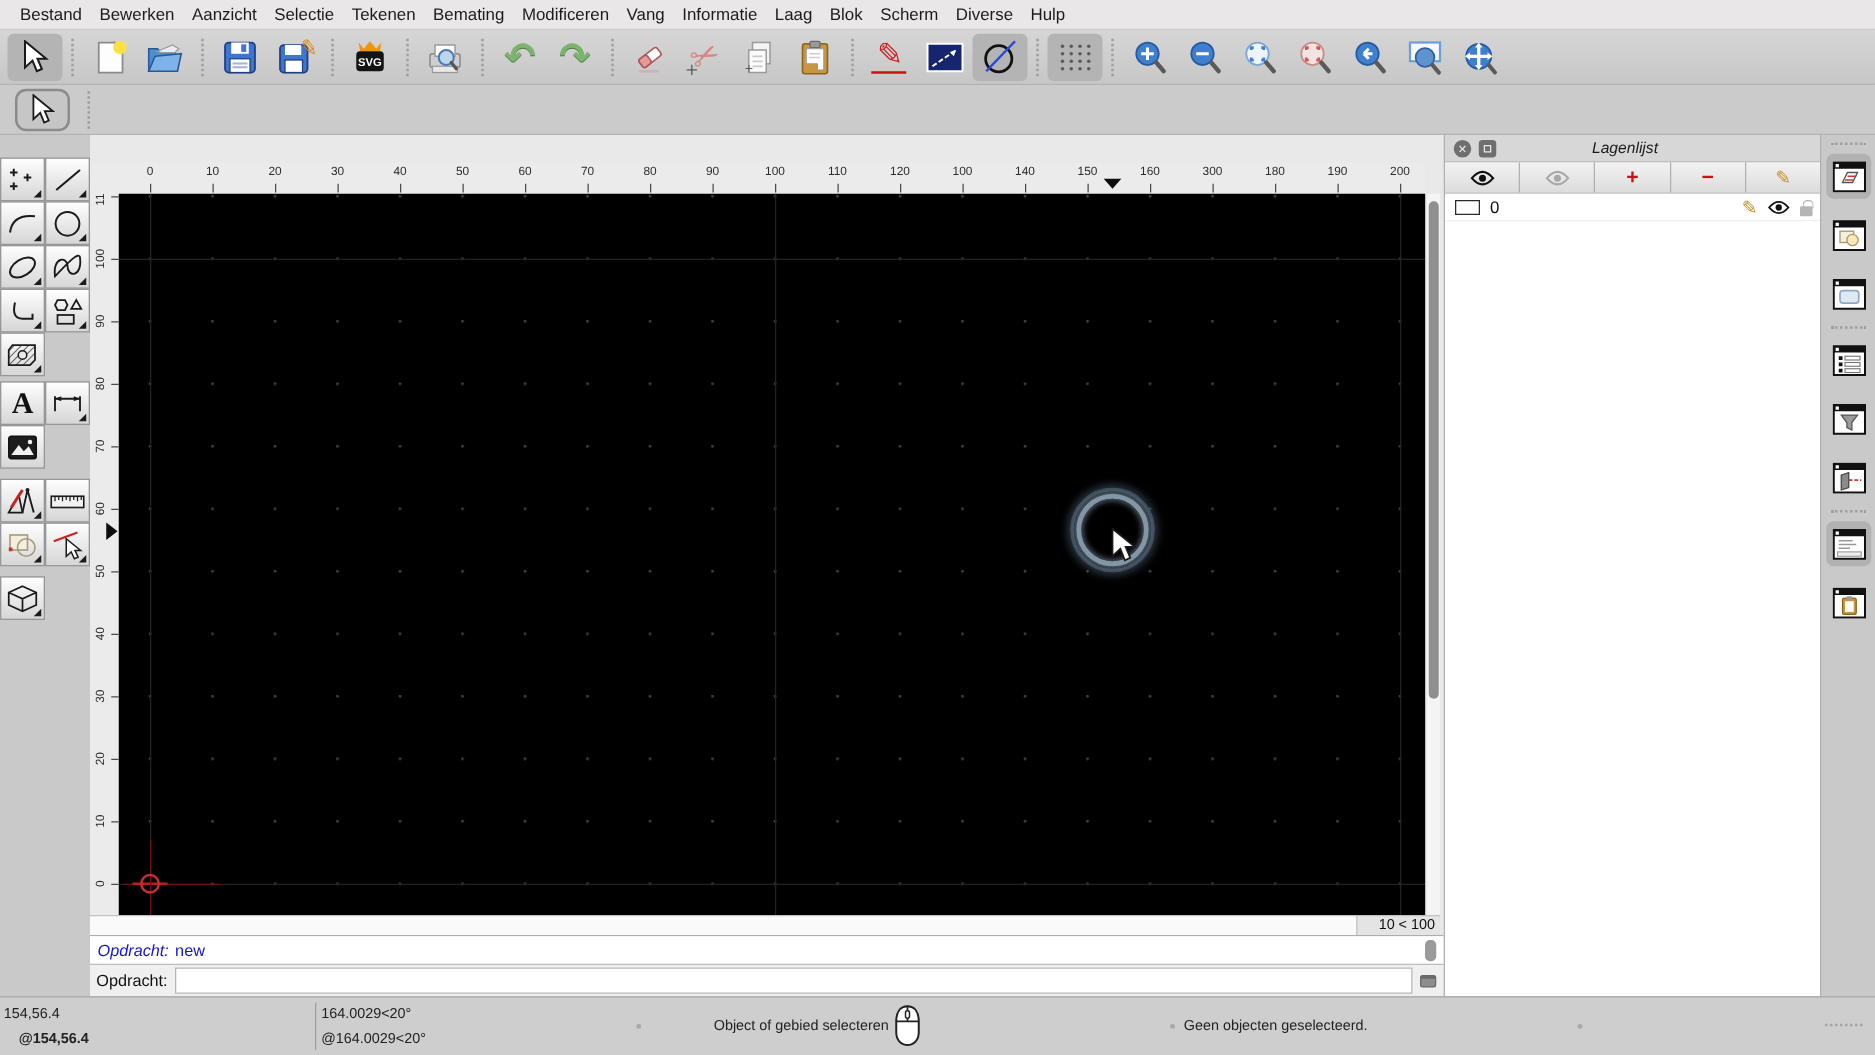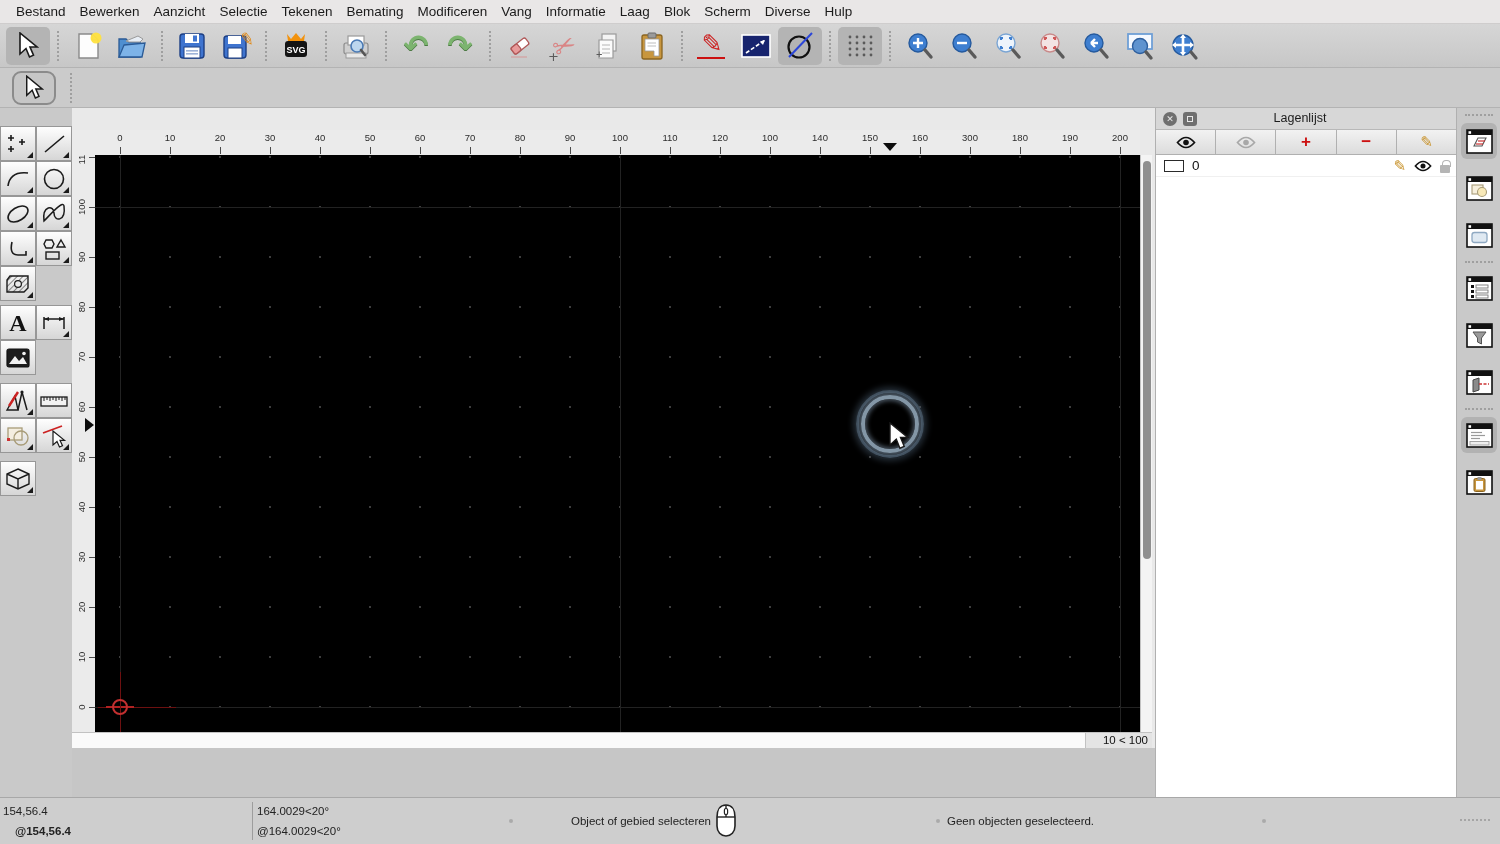--- a/index.html
+++ b/index.html
@@ -107,21 +107,21 @@
                  display:flex; align-items:center; justify-content:center; }
   #cmd-opt-btn span { width:13px; height:10px; background:#8d8d8d; border:1px solid #6a6a6a;
                       border-top-width:3px; border-radius:2px; display:block; }
 
   
   #layerpanel { left:1155px; top:108px; width:301px; height:689px; background:#ffffff;
                 border-left:1px solid #b0b0b0; }
   #lp-title { position:absolute; left:0; top:0; width:100%; height:22px; background:#d7d7d7;
               border-bottom:1px solid #b8b8b8; }
   #lp-title-text { position:absolute; left:0; right:12px; top:3px; text-align:center;
-                   font-size:12.5px; color:#1c1c1c; }
+                   font-size:12.5px; color:#1c1c1c;font-style:italic; }
   .lp-winbtn { position:absolute; top:4px; width:14px; height:14px; border-radius:50%;
                background:#6f6f6f; color:#e8e8e8; font-size:9px; line-height:14px; text-align:center; }
   #lp-close { left:7px; }
   #lp-float { left:27px; border-radius:3px; }
   #lp-float i { display:block; width:6px; height:6px; border:1.5px solid #e8e8e8; margin:3.5px 0 0 3.5px; }
   #lp-toolbar { position:absolute; left:0; top:22px; width:100%; height:25px; display:flex;
                 background:linear-gradient(#f2f2f2,#dcdcdc); border-bottom:1px solid #b0b0b0; }
   .lp-tbtn { flex:1; border-right:1px solid #b0b0b0; display:flex; align-items:center;
              justify-content:center; font-size:17px; font-weight:bold; }
   .lp-tbtn:last-child { border-right:none; }
@@ -707,20 +707,33 @@
       </svg>
     </div>
 
     <div id="vscroll">
       <div id="vthumb"></div>
     </div>
     <div id="hstrip"></div>
     <div id="gridstatus">10 &lt; 100</div>
   </div>
 
+  <div id="cmdarea" class="abs">
+    <div id="cmd-history">
+      <span class="lbl">Opdracht:</span><span class="val">new</span>
+      <div id="cmd-hscroll"></div>
+    </div>
+    <div id="cmd-row">
+      <span id="cmd-label">Opdracht:</span>
+      <input id="cmd-input" type="text" value="" style="">
+      <div id="cmd-opt-btn">
+          <span></span>
+        </div>
+    </div>
+  </div>
 
   <div id="layerpanel" class="abs">
     <div id="lp-title">
       <div class="lp-winbtn" id="lp-close">✕</div>
       <div class="lp-winbtn" id="lp-float">
           <i></i>
         </div>
       <div id="lp-title-text">Lagenlijst</div>
     </div>
     <div id="lp-toolbar">

